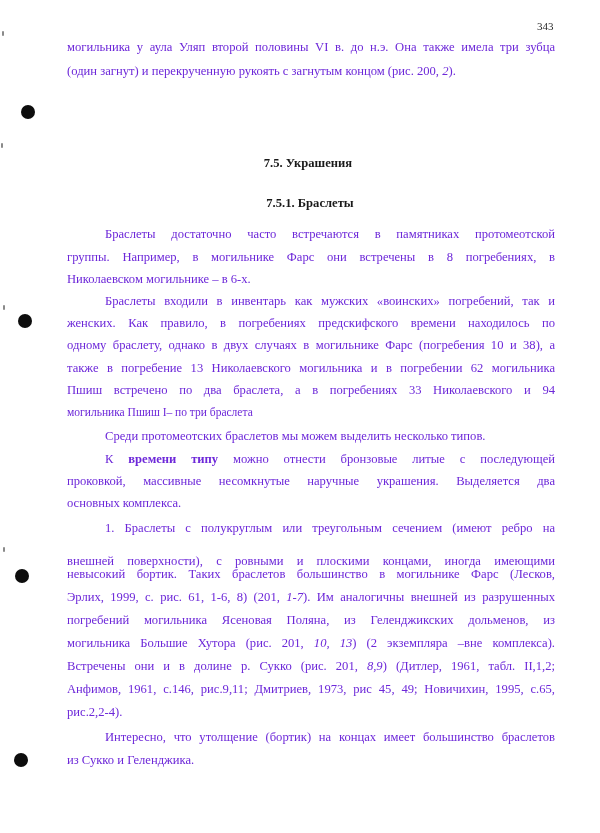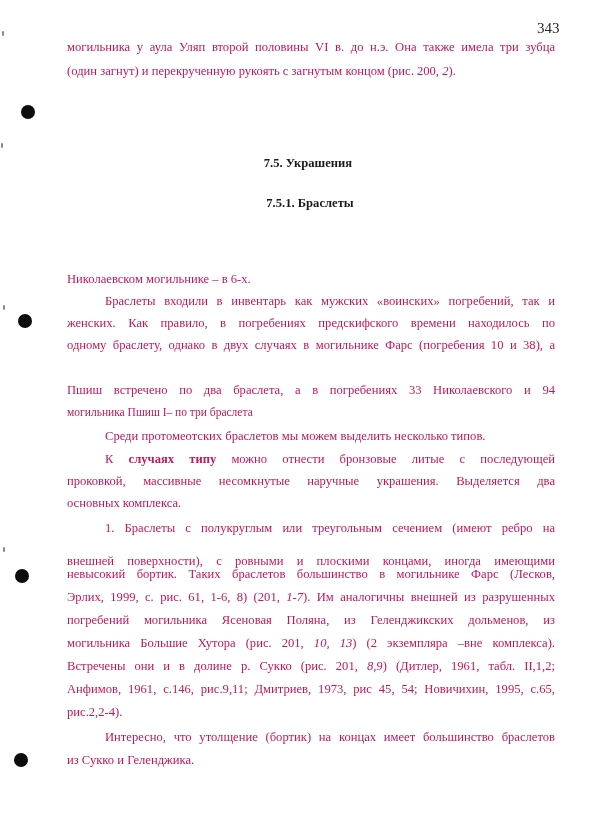--- a/index.html
+++ b/index.html
@@ -18,31 +18,31 @@
     .page {
       position: absolute;
       left: 0; top: 0;
       width: 600px; height: 833px;
       background: #ffffff;
     }
     .page-number {
       position: absolute;
       top: 20px;
       left: 537px;
-      font-size: 15px;
+      font-size: 11px;
       color: #2a2a2a;
     }
     .line {
       position: absolute;
       left: 67px;
       width: 488px;
       font-size: 12.6px;
       line-height: 16px;
       white-space: nowrap;
-      color: #be185d;
+      color: #6d28d9;
     }
     .justify {
       text-align: justify;
       text-align-last: justify;
     }
     .indent { left: 105px; width: 450px; }
     .heading {
       position: absolute;
       left: 0;
       width: 600px;
@@ -88,48 +88,51 @@
   <div class="line justify" style="top:39px;">
     <span>могильника у аула Уляп второй половины VI в. до н.э. Она также имела три зубца</span>
   </div>
   <div class="line" style="top:63px;">
     <span>(один загнут) и перекрученную рукоять с загнутым концом (рис. 200, </span><span class="ital">2</span><span>).</span>
   </div>
 
   <div class="heading h1" style="top:155px;">7.5. Украшения</div>
   <div class="heading h2" style="top:195px;">7.5.1. Браслеты</div>
 
+  <div class="line indent justify" style="top:226px;">Браслеты достаточно часто встречаются в памятниках протомеотской</div>
+  <div class="line justify" style="top:249px;">группы. Например, в могильнике Фарс они встречены в 8 погребениях, в</div>
   <div class="line" style="top:271px;">Николаевском могильнике – в 6-х.</div>
 
   <div class="line indent justify" style="top:293px;">Браслеты входили в инвентарь как мужских «воинских» погребений, так и</div>
   <div class="line justify" style="top:315px;">женских. Как правило, в погребениях предскифского времени находилось по</div>
   <div class="line justify" style="top:337px;">одному браслету, однако в двух случаях в могильнике Фарс (погребения 10 и 38), а</div>
+  <div class="line justify" style="top:360px;">также в погребение 13 Николаевского могильника и в погребении 62 могильника</div>
   <div class="line justify" style="top:382px;">Пшиш встречено по два браслета, а в погребениях 33 Николаевского и 94</div>
   <div class="line" style="top:404px; font-size:11.5px;">могильника Пшиш I– по три браслета</div>
 
   <div class="line indent" style="top:428px;">Среди протомеотских браслетов мы можем выделить несколько типов.</div>
 
   <div class="line indent justify" style="top:451px;">
-    <span>К </span><span class="bold">случаях типу</span><span> можно отнести бронзовые литые с последующей</span>
+    <span>К </span><span class="bold">времени типу</span><span> можно отнести бронзовые литые с последующей</span>
   </div>
   <div class="line justify" style="top:473px;">проковкой, массивные несомкнутые наручные украшения. Выделяется два</div>
   <div class="line" style="top:495px;">основных комплекса.</div>
 
   <div class="line indent justify" style="top:520px;">1. Браслеты с полукруглым или треугольным сечением (имеют ребро на</div>
   <div class="line justify" style="top:553px;">внешней поверхности), с ровными и плоскими концами, иногда имеющими</div>
   <div class="line justify" style="top:566px;">невысокий бортик. Таких браслетов большинство в могильнике Фарс (Лесков,</div>
   <div class="line justify" style="top:589px;">
     <span>Эрлих, 1999, с. рис. 61, 1-6, 8) (201, </span><span class="ital">1-7</span><span>). Им аналогичны внешней из разрушенных</span>
   </div>
   <div class="line justify" style="top:612px;">погребений могильника Ясеновая Поляна, из Геленджикских дольменов, из</div>
   <div class="line justify" style="top:635px;">
     <span>могильника Большие Хутора (рис. 201, </span><span class="ital">10, 13</span><span>) (2 экземпляра –вне комплекса).</span>
   </div>
   <div class="line justify" style="top:658px;">
     <span>Встречены они и в долине р. Сукко (рис. 201, </span><span class="ital">8,9</span><span>) (Дитлер, 1961, табл. II,1,2;</span>
   </div>
-  <div class="line justify" style="top:681px;">Анфимов, 1961, с.146, рис.9,11; Дмитриев, 1973, рис 45, 54; Новичихин, 1995, с.65,</div>
+  <div class="line justify" style="top:681px;">Анфимов, 1961, с.146, рис.9,11; Дмитриев, 1973, рис 45, 49; Новичихин, 1995, с.65,</div>
   <div class="line" style="top:704px;">рис.2,2-4).</div>
 
   <div class="line indent justify" style="top:729px;">Интересно, что утолщение (бортик) на концах имеет большинство браслетов</div>
   <div class="line" style="top:752px;">из Сукко и Геленджика.</div>
 
 </div>
 
 </body></html>

